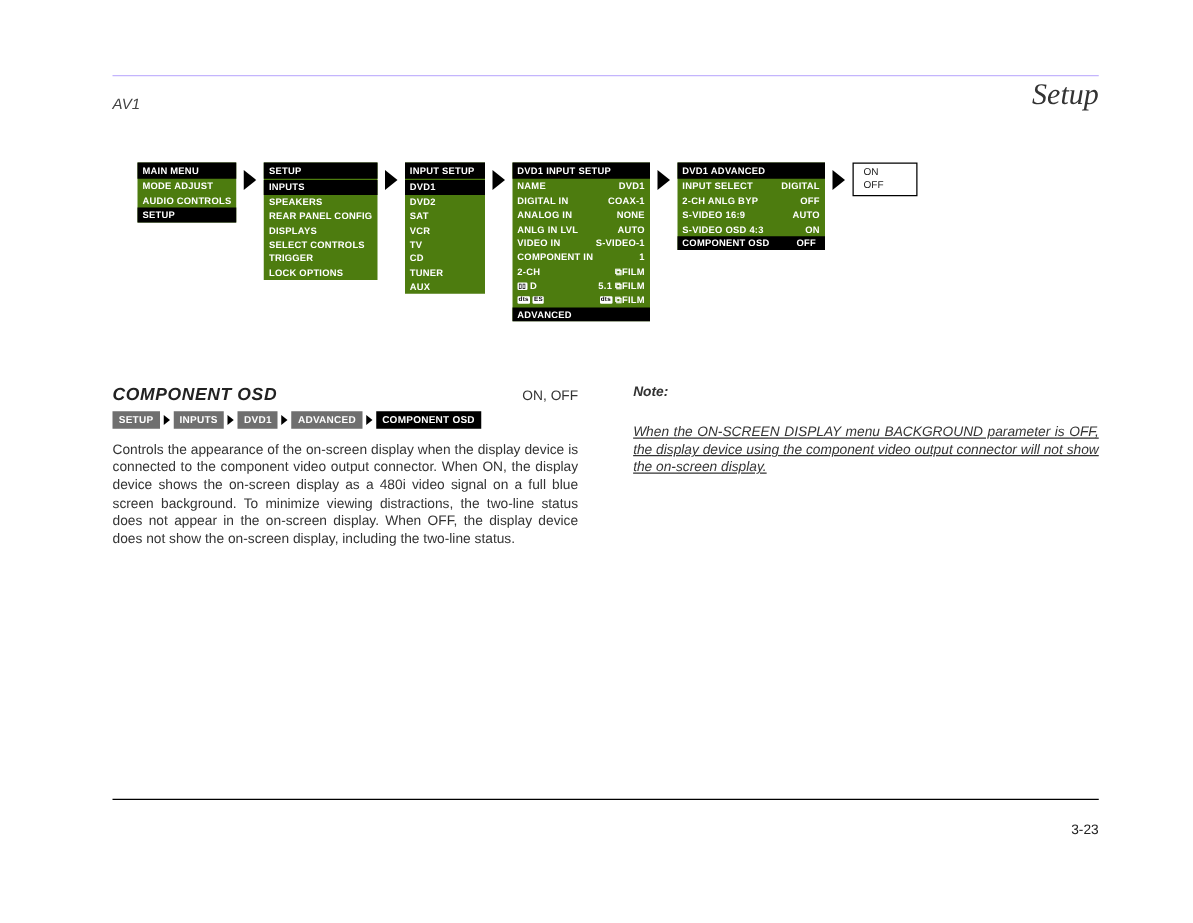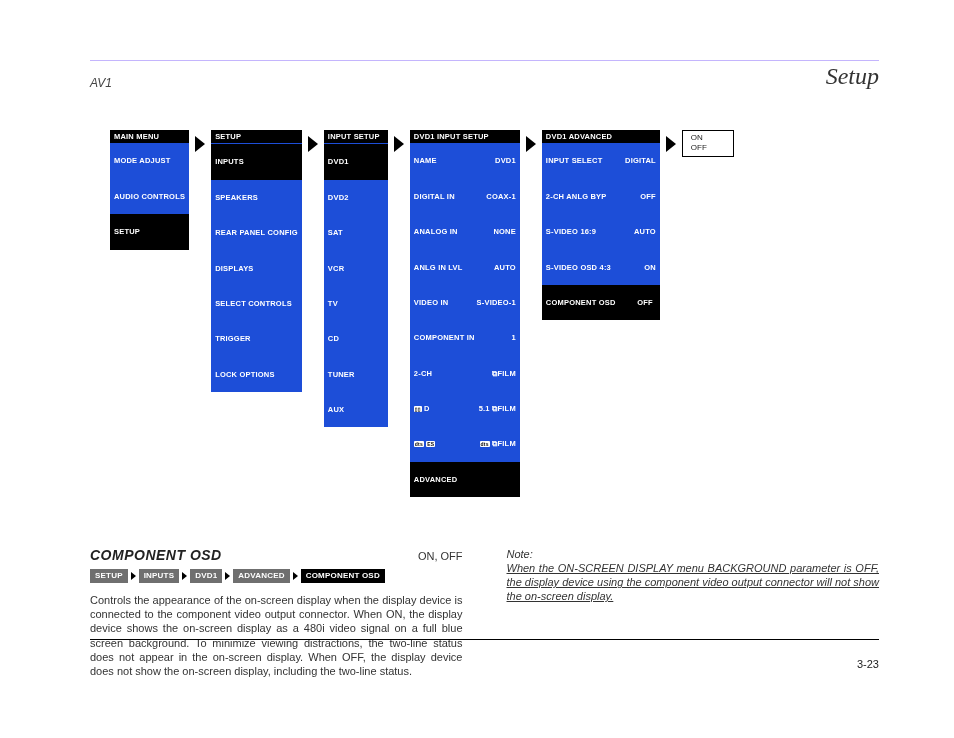--- a/index.html
+++ b/index.html
@@ -36,35 +36,35 @@
     color: #333;
   }
   
   .nav-row {
     display: flex;
     align-items: flex-start;
     gap: 0;
     margin: 0 0 50px 20px;
   }
   .menu-box {
-    background: #1d4ed8;
+    background: #4d7c0f;
     color: #fff;
     font-size: 7.5px;
     font-weight: bold;
     letter-spacing: 0.2px;
     line-height: 1.25;
     min-width: 78px;
   }
   .menu-box .title {
     background: #000;
     padding: 2px 4px;
     white-space: nowrap;
   }
   .menu-box .row {
-    padding: 13px 4px;
+    padding: 1px 4px;
     white-space: nowrap;
     display: flex;
     justify-content: space-between;
     gap: 4px;
   }
   .menu-box .row.hl { background: #000; }
   .menu-box .row.hl.first { margin-top:1px;}
   .arrow-big {
     width: 0; height: 0;
     border-top: 8px solid transparent;
@@ -122,23 +122,23 @@
   .crumb-arrow {
     width:0;height:0;
     border-top:4px solid transparent;
     border-bottom:4px solid transparent;
     border-left:5px solid #000;
     margin:0 3px;
   }
   .body-text { text-align: justify; }
   .note-head {
     font-style: italic;
-    font-weight: normal;
+    font-weight: bold;
     font-size: 11px;
-    margin-bottom: 0;
+    margin-bottom: 18px;
   }
   .note-text {
     font-style: italic;
     text-align: justify;
     text-decoration: underline;
   }
   
   .logo {
     display:inline-block;
     background:#fff;

